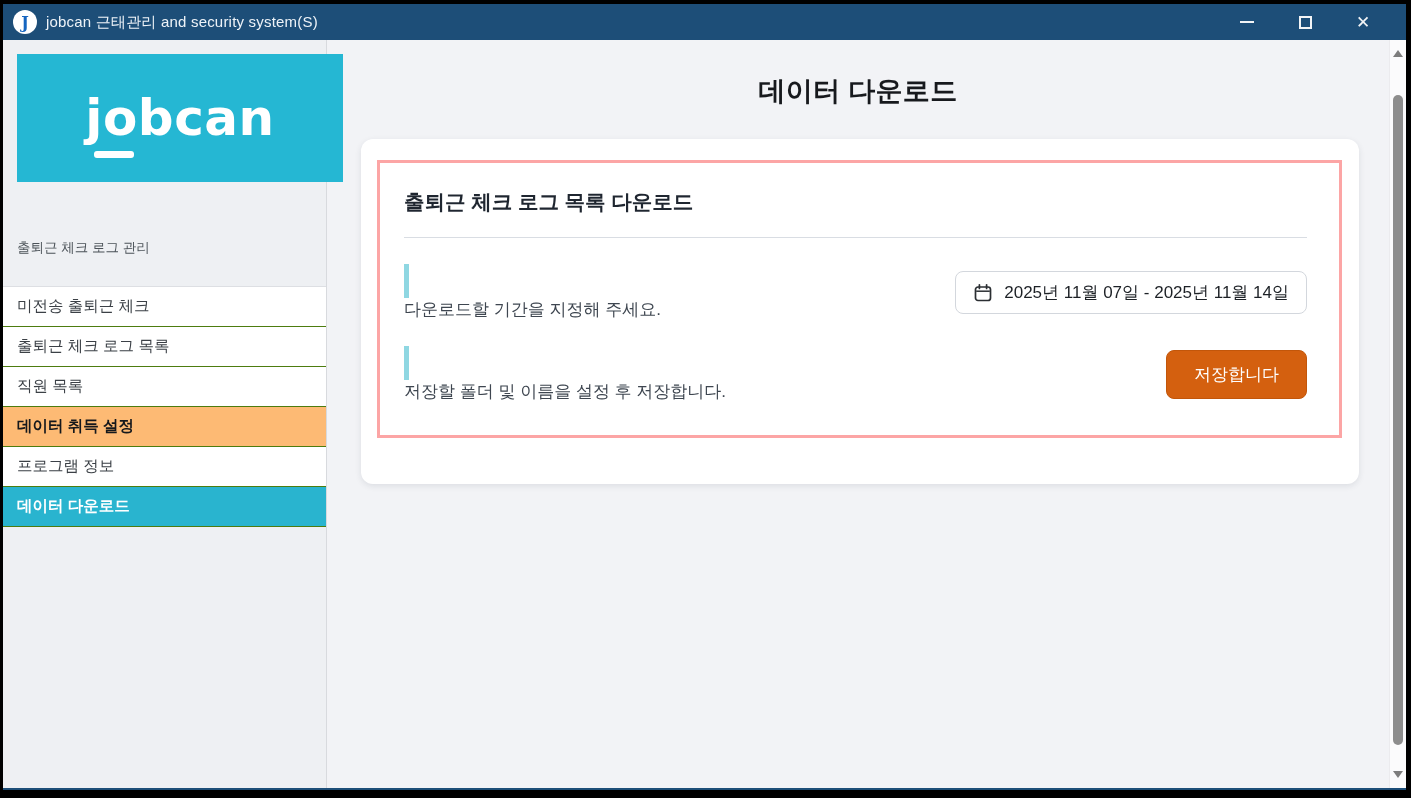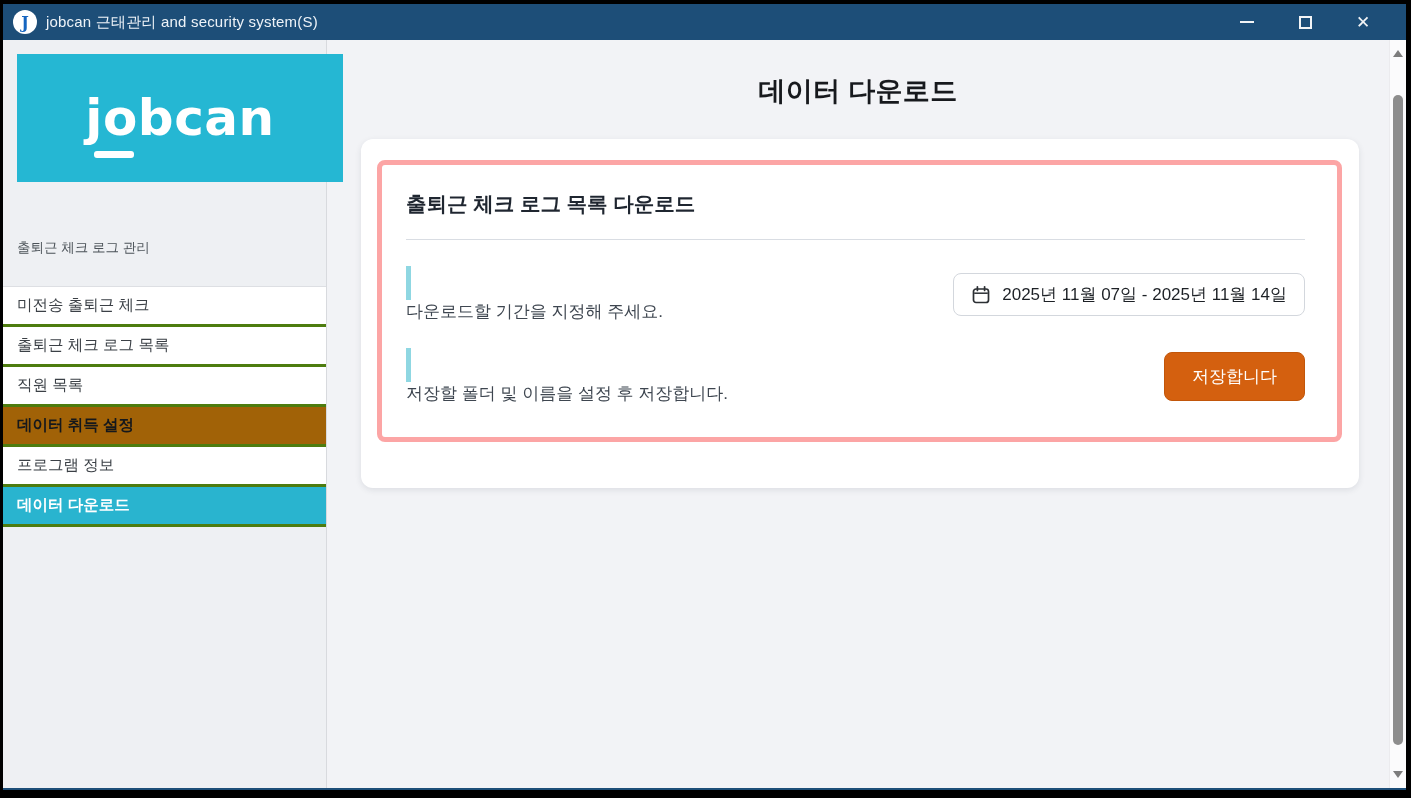--- a/index.html
+++ b/index.html
@@ -29,33 +29,33 @@
   
   .sidebar { width: 324px; background: #eef0f3; border-right: 1px solid #d8dade; flex: 0 0 auto; }
   .logo-box { margin: 14px 0 0 14px; width: 326px; height: 128px; background: #25b7d3;
     display: flex; align-items: center; justify-content: center; position: relative; }
   .logo-text { color: #ffffff; font-size: 50px; font-weight: bold; letter-spacing: 0.5px;
     font-family: "DejaVu Sans", sans-serif; }
   .logo-underline { position: absolute; left: 77px; top: 97px; width: 40px; height: 7px;
     border-radius: 3px; background: #ffffff; }
   .side-section-label { margin: 57px 0 0 14px; font-size: 13.5px; color: #4b5258; }
   .side-menu { list-style: none; margin-top: 29px; border-top: 1px solid #dddfe3; }
-  .side-menu li { height: 40px; background: #ffffff; border-bottom: 3px solid #4d7c0f;
+  .side-menu li { height: 40px; background: #ffffff; border-bottom: 1px solid #4d7c0f;
     display: flex; align-items: center; padding-left: 14px; font-size: 15.5px; color: #3b4046;
     cursor: default; }
-  .side-menu li.highlighted { background: #a16207; font-weight: bold; color: #15181c; }
+  .side-menu li.highlighted { background: #fdba74; font-weight: bold; color: #15181c; }
   .side-menu li.active { background: #29b4cf; font-weight: bold; color: #ffffff; }
 
   
   .main { flex: 1; overflow: hidden; }
   .page-title { margin-top: 33px; text-align: center; font-size: 27px; font-weight: bold;
     color: #17191d; letter-spacing: .3px; }
   .panel { margin: 30px 30px 0 34px; background: #ffffff; border-radius: 12px;
     box-shadow: 0 2px 6px rgba(25,35,55,.10); padding: 21px 17px 46px 16px; }
-  .card { border: 5px solid #fca5a5; border-radius: 8px; padding: 25px 32px 32px 24px; }
+  .card { border: 3px solid #fca5a5; border-radius: 0; padding: 25px 32px 32px 24px; }
   .card-title { font-size: 20.5px; font-weight: bold; color: #1f2630; }
   .card-divider { border: none; border-top: 1px solid #d9dde3; margin: 21px 0 26px 0; }
   .form-row { display: flex; align-items: center; justify-content: space-between; }
   .form-row.first { margin-bottom: 25px; }
   .row-label-group { display: flex; align-items: flex-start; flex-direction: column; }
   .accent-bar { width: 5px; height: 34px; background: #8fd7e2; margin-right: 13px; flex: 0 0 auto; }
   .row-label { font-size: 17px; color: #3e4650; }
   .date-field { display: flex; align-items: center; gap: 11px; border: 1px solid #d3d7dd;
     border-radius: 8px; padding: 9px 17px; background: #ffffff; cursor: default; }
   .date-field .date-text { font-size: 17px; color: #1d2126; }

